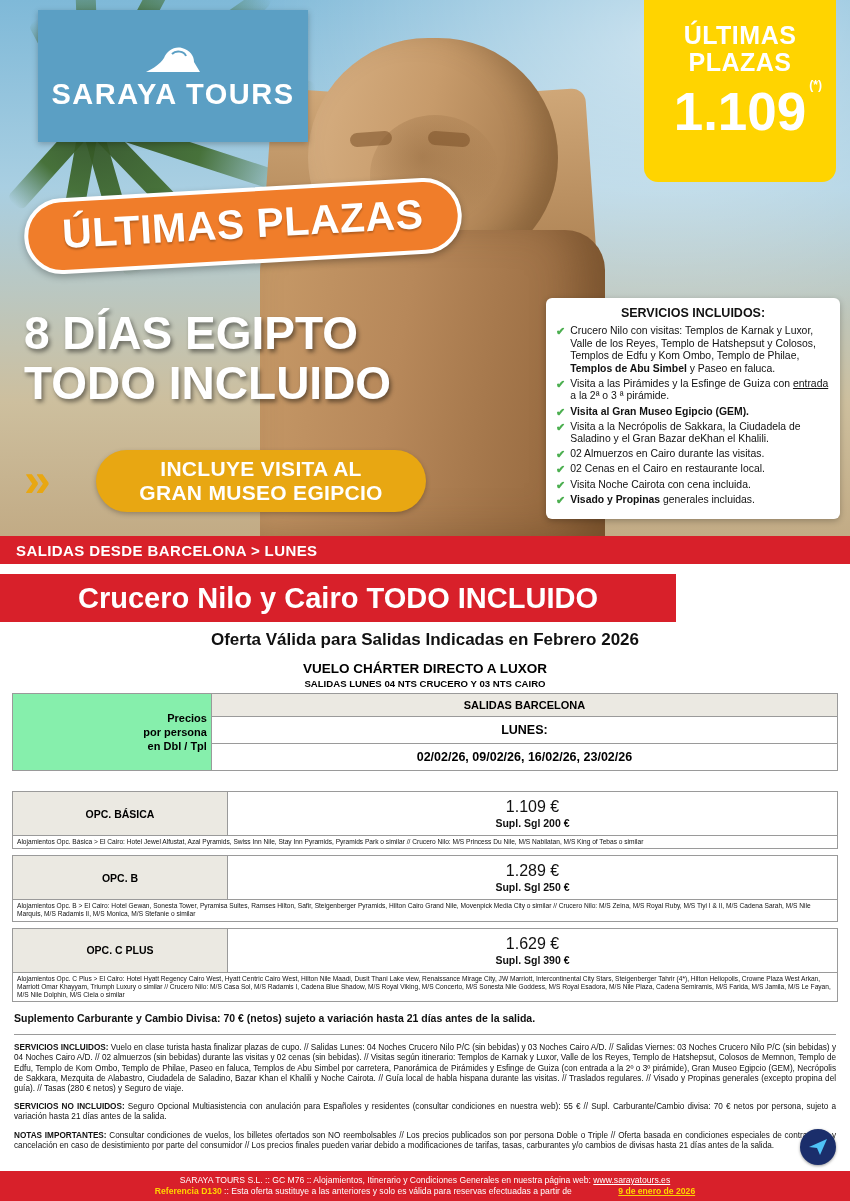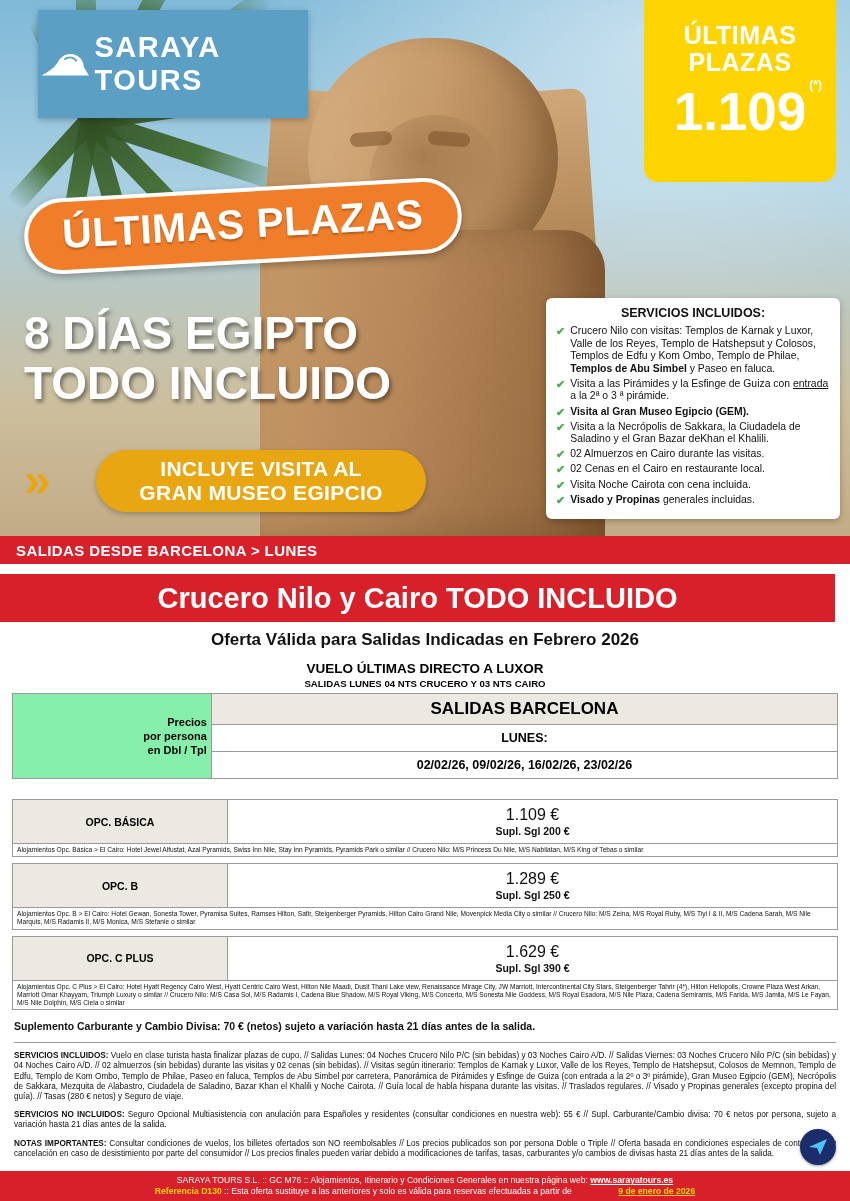--- a/index.html
+++ b/index.html
@@ -78,23 +78,23 @@
   }
   .st-eye { position:absolute; width:42px; height:14px; background:#7a5028; border-radius:8px; opacity:.55; }
   .st-eye.l { left:100px; top:112px; transform: rotate(-4deg); }
   .st-eye.r { left:178px; top:112px; transform: rotate(4deg); }
   .st-mouth { position:absolute; left:128px; top:182px; width:74px; height:14px; background:#7a5028; opacity:.45; border-radius:8px; }
   .st-beard { position:absolute; left:145px; top:215px; width:44px; height:78px; background:linear-gradient(180deg,#b5834f,#8c5f33); border-radius:10px 10px 16px 16px; }
 
   
   .logo-card {
     position:absolute; left:38px; top:10px;
-    width:270px; height:108px;
+    width:270px; height:132px;
     background:#5b9fc4;
-    display:flex; flex-direction:row; align-items:center; justify-content:center;
+    display:flex; flex-direction:column; align-items:center; justify-content:center;
     gap:2px;
     box-shadow: 0 2px 6px rgba(0,0,0,.25);
   }
   .logo-mark { width:62px; height:34px; }
   .logo-text {
     color:#ffffff; font-size:29px; font-weight:700; letter-spacing:1.5px;
     font-family:"Liberation Sans", sans-serif;
   }
 
   
@@ -180,40 +180,40 @@
 
   
   .band-red1 {
     position:absolute; left:0; top:536px; width:850px; height:28px;
     background:#d8202a; color:#ffffff;
     font-size:15px; font-weight:700; letter-spacing:.4px;
     display:flex; align-items:center; padding-left:16px;
   }
   .band-white { position:absolute; left:0; top:564px; width:850px; height:10px; background:#ffffff; }
   .band-red2 {
-    position:absolute; left:0; top:574px; width:835px; height:48px;
+    position:absolute; left:0; top:574px; width:676px; height:48px;
     background:#d8202a; color:#ffffff;
     display:flex; align-items:center; justify-content:center;
     font-size:29px; font-weight:700;
   }
 
   
   .content { position:absolute; left:0; top:622px; width:850px; }
   .offer-title {
     text-align:center; font-size:17px; font-weight:700; color:#111;
     padding:8px 0 7px 0;
   }
   .tbl-wrap { padding:0 12px; }
   table.main { width:100%; border-collapse:collapse; }
   table.main td { border:1px solid #9a9a9a; vertical-align:middle; }
   .hdr1 { text-align:center; font-size:13.5px; font-weight:700; padding:4px 0 2px; border:none !important; }
   .hdr2 { text-align:center; font-size:9.6px; font-weight:700; padding:0 0 4px; border:none !important; }
 
   .cell-grey { background:#86efac; text-align:right; font-size:11px; font-weight:700; line-height:14px; padding:6px 4px; }
-  .cell-salidas { background:#ebe9e2; text-align:center; font-size:17px; font-weight:700; padding:5px; }
+  .cell-salidas { background:#ebe9e2; text-align:center; font-size:11px; font-weight:700; padding:5px; }
   .cell-lunes { text-align:center; font-size:12.5px; font-weight:700; padding:6px; }
   .cell-dates { text-align:center; font-size:12.5px; font-weight:700; padding:6px; }
   .cell-opt { background:#ebe9e2; text-align:center; font-size:10.5px; font-weight:700; padding:10px 4px; width:215px; }
   .cell-price { text-align:center; padding:6px 4px; }
   .cell-price .p1 { font-size:16px; font-weight:400; color:#111; }
   .cell-price .p2 { font-size:10.5px; font-weight:700; color:#111; margin-top:1px; }
   .cell-note { font-size:6.6px; line-height:8.2px; color:#111; padding:2px 4px; border-top:none !important; }
 
   .supl {
     font-size:10.5px; font-weight:700; color:#111; padding:10px 14px 6px 14px;
@@ -222,21 +222,21 @@
   .fine p { margin:8px 0 6px 0; }
   .fine b { font-weight:700; }
   .hr-thin { height:1px; background:#9a9a9a; margin:4px 14px 6px 14px; }
 
   
   .footer {
     position:absolute; left:0; bottom:0; width:850px; height:30px;
     background:#d8202a; color:#ffffff;
     font-size:8.6px; line-height:11px; text-align:center; padding-top:4px;
   }
-  .footer a, .footer .lnk { color:#ffffff; text-decoration:underline;font-weight:bold; }
+  .footer a, .footer .lnk { color:#ffffff; text-decoration:underline; }
   .footer .ref { color:#ffd400; font-weight:700; }
   .footer .date { color:#ffd400; font-weight:700; text-decoration:underline;margin-left:44px; }
 
   .badge-circle {
     position:absolute; right:14px; bottom:36px;
     width:36px; height:36px; border-radius:50%;
     background:#1b2e6b; display:flex; align-items:center; justify-content:center;
     box-shadow:0 1px 3px rgba(0,0,0,.4);
   }
 </style>
@@ -343,21 +343,21 @@
 
 <div class="band-red1">SALIDAS DESDE BARCELONA &gt; LUNES</div>
 <div class="band-white"></div>
 <div class="band-red2">Crucero Nilo y Cairo TODO INCLUIDO</div>
 
 <div class="content">
 
   <div class="offer-title">Oferta Válida para Salidas Indicadas en Febrero 2026</div>
 
   <div class="tbl-wrap">
-    <div class="hdr1">VUELO ÚLTIMAS DIRECTO A LUXOR</div>
+    <div class="hdr1">VUELO CHÁRTER DIRECTO A LUXOR</div>
     <div class="hdr2">SALIDAS LUNES 04 NTS CRUCERO Y 03 NTS CAIRO</div>
 
     <table class="main">
       <tbody>
           <tr>
         <td class="cell-grey" rowspan="3">
           <div>Precios</div>
           <div>por persona</div>
           <div>en Dbl / Tpl</div>
         </td>

